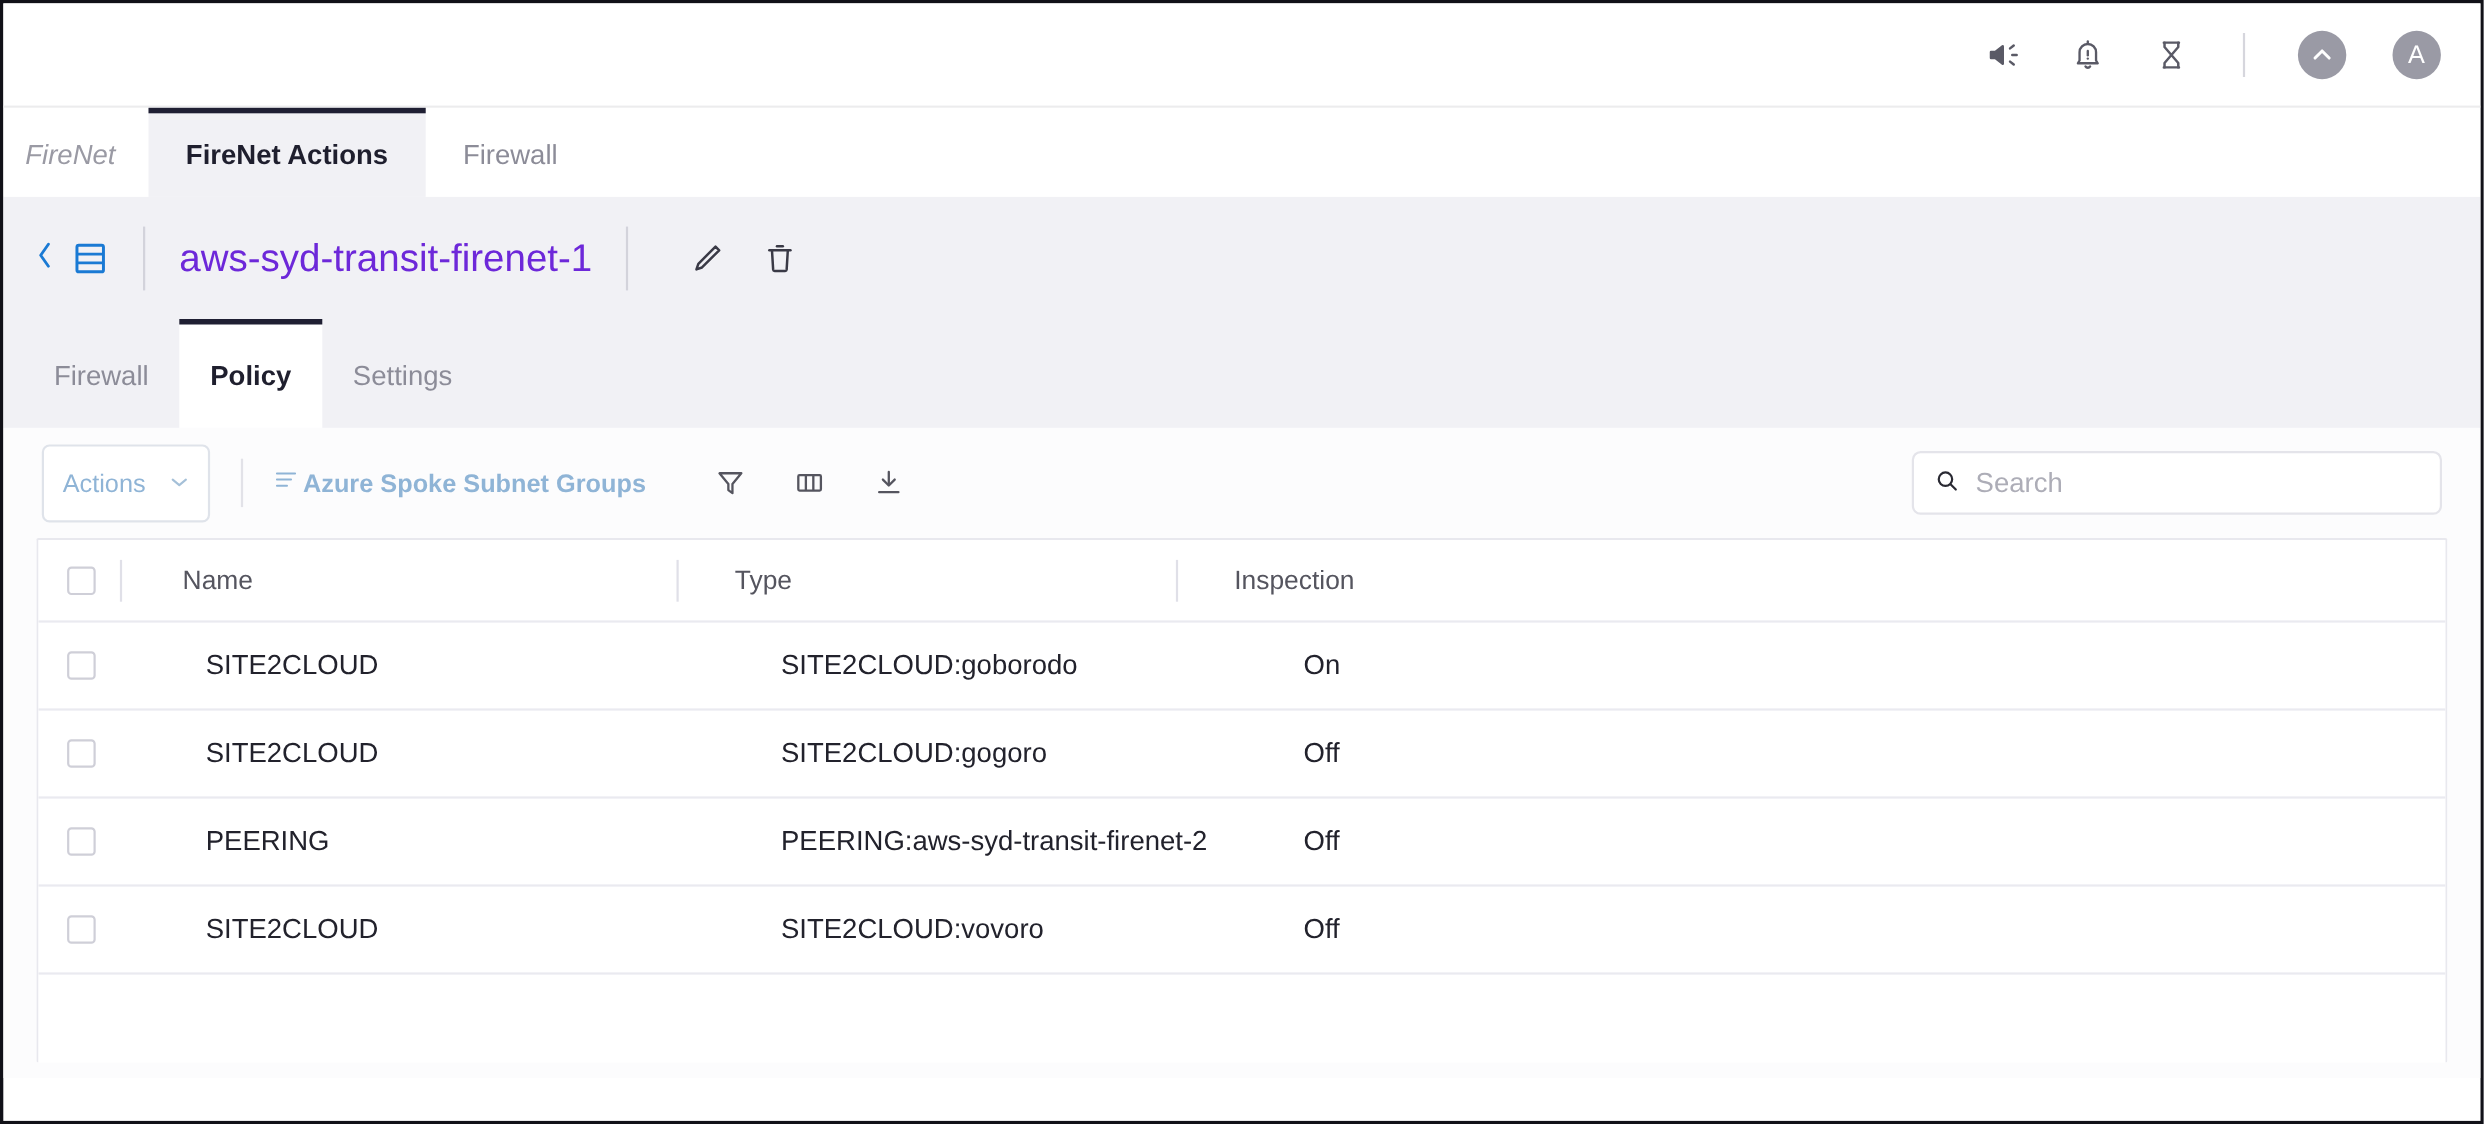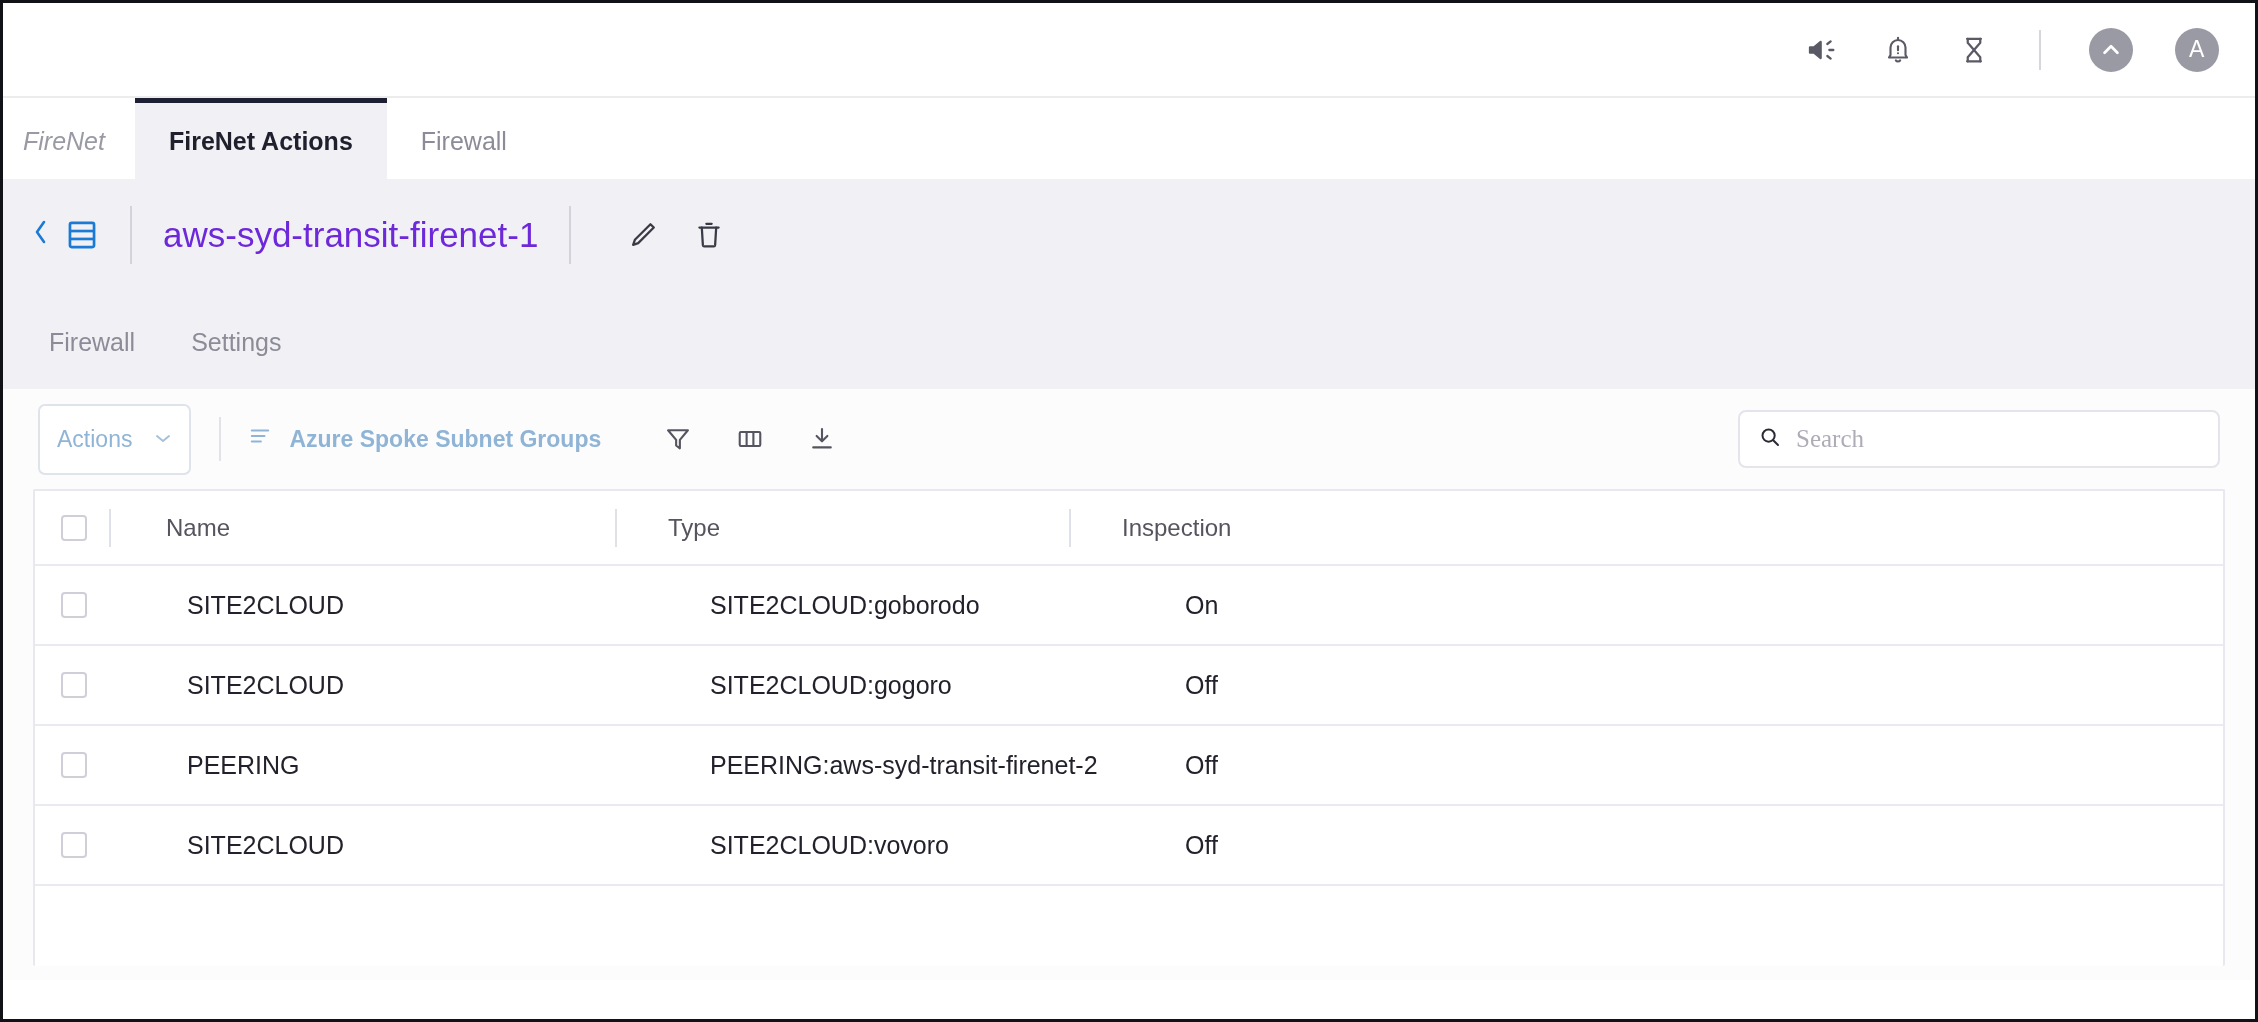--- a/index.html
+++ b/index.html
@@ -184,21 +184,21 @@
   .actions-caret { font-size: 17px; color: #a5c0d8; }
   .tb-sep {
     width: 2px;
     height: 44px;
     background: #e2e2e8;
     margin: 0 28px;
   }
   .spoke-link {
     display: flex;
     align-items: center;
-    gap: 18px;
+    gap: 4px;
     color: #8fb4d6;
     font-size: 23px;
     font-weight: bold;
     cursor: pointer;
     white-space: nowrap;
   }
   .tool-icons { display: flex; align-items: center; gap: 38px; margin-left: 60px; }
   .tool-icon {
     width: 34px; height: 34px;
     display: flex; align-items: center; justify-content: center;
@@ -214,21 +214,21 @@
     display: flex;
     align-items: center;
     padding: 0 18px;
     gap: 14px;
     cursor: text;
   }
   .search-box input {
     border: none;
     outline: none;
     font-size: 25px;
-    font-family: Liberation Serif, serif;
+    font-family: Liberation Sans, sans-serif;
     color: #2a2a33;
     background: transparent;
     width: 100%;
   }
   .search-box input::placeholder { color: #adadb7; }
 
   
   .table {
     margin: 0 30px;
     border: 2px solid #e8e8ee;
@@ -378,20 +378,23 @@
             <path d="M6.6 6.4l.8 13.2a1 1 0 0 0 1 .9h7.2a1 1 0 0 0 1-.9l.8-13.2"></path>
           </svg>
         </div>
       </div>
 
     </div>
 
     <div class="secondary-tabs">
       <div class="stab">
         <span>Firewall</span>
+      </div>
+      <div class="stab active">
+        <span>Policy</span>
       </div>
       <div class="stab">
         <span>Settings</span>
       </div>
     </div>
 
   </div>
 
   <div class="content">
 

